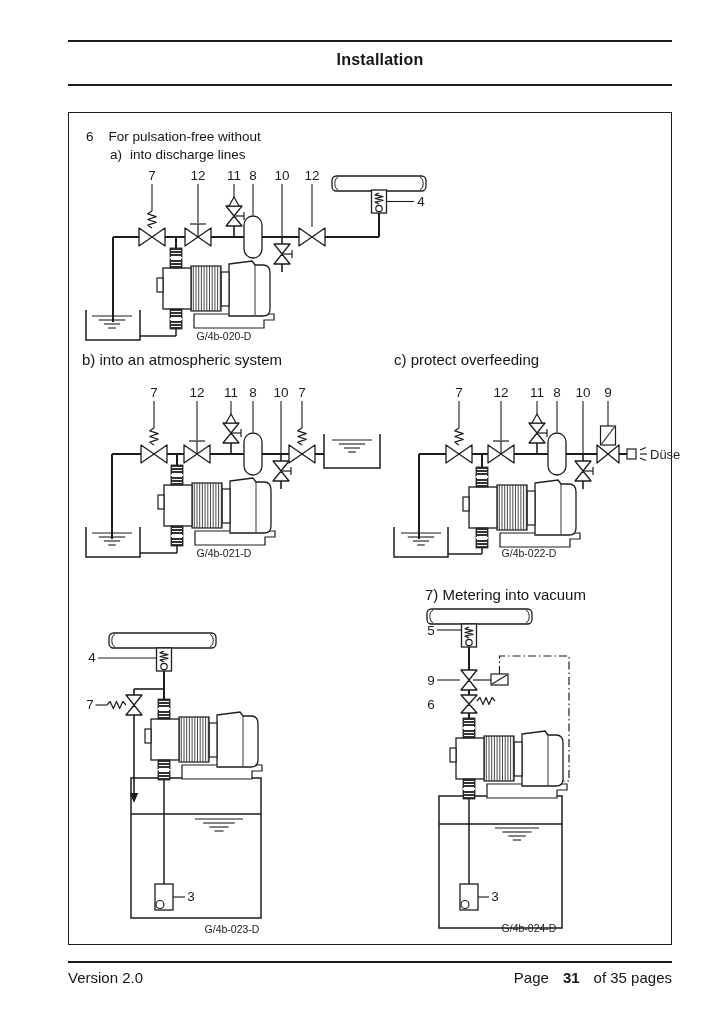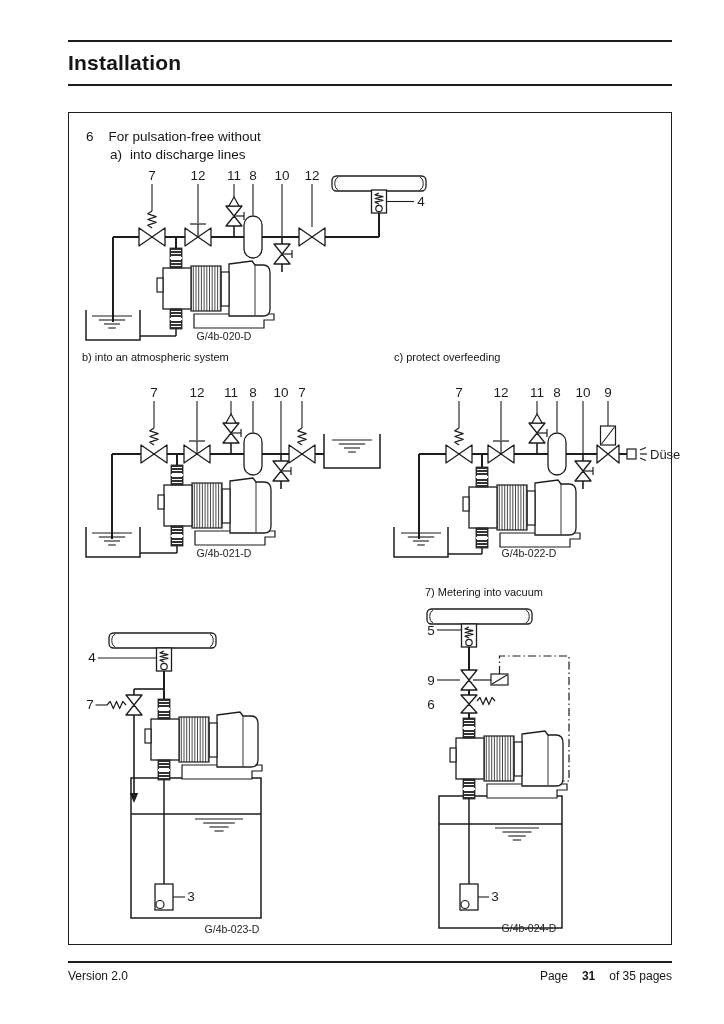--- a/index.html
+++ b/index.html
@@ -1,27 +1,27 @@
 <!DOCTYPE html>
 <html><head>
 <meta charset="utf-8">
 <style>
   *{margin:0;padding:0;box-sizing:border-box}
   html,body{width:724px;height:1024px;background:#fff}
   body{font-family:"Liberation Sans",sans-serif;color:#151515;position:relative}
   .rule{position:absolute;left:68px;width:604px;height:2px;background:#1d1d1d}
-  .page-title{position:absolute;left:68px;top:51px;width:604px;text-align:left;
-    font-weight:bold;font-size:21px;letter-spacing:.2px}
+  .page-title{position:absolute;left:78px;top:51px;width:604px;text-align:center;
+    font-weight:bold;font-size:16px;letter-spacing:.2px}
   .fig-box{position:absolute;left:68px;top:112px;width:604px;height:833px;border:1.7px solid #1d1d1d}
   .sec-row{position:absolute;left:17px;top:16px;font-size:13.5px;display:flex;gap:15px;white-space:pre}
   .sec-sub{position:absolute;left:41px;top:34px;font-size:13.5px;display:flex;gap:8px;white-space:pre}
-  .dg-title{position:absolute;font-size:11px;white-space:pre}
+  .dg-title{position:absolute;font-size:15px;white-space:pre}
   svg{position:absolute;overflow:visible}
   svg text{font-family:"Liberation Sans",sans-serif}
-  .footer-row{position:absolute;left:68px;top:969px;width:604px;font-size:12px;
+  .footer-row{position:absolute;left:68px;top:969px;width:604px;font-size:15px;
     display:flex;justify-content:space-between;align-items:baseline}
   .pg{display:flex;gap:14px}
 </style>
 </head>
 <body>
 
 <div>
   <div class="rule" style="top:40px"></div>
   <div class="page-title">Installation</div>
   <div class="rule" style="top:84px"></div>

